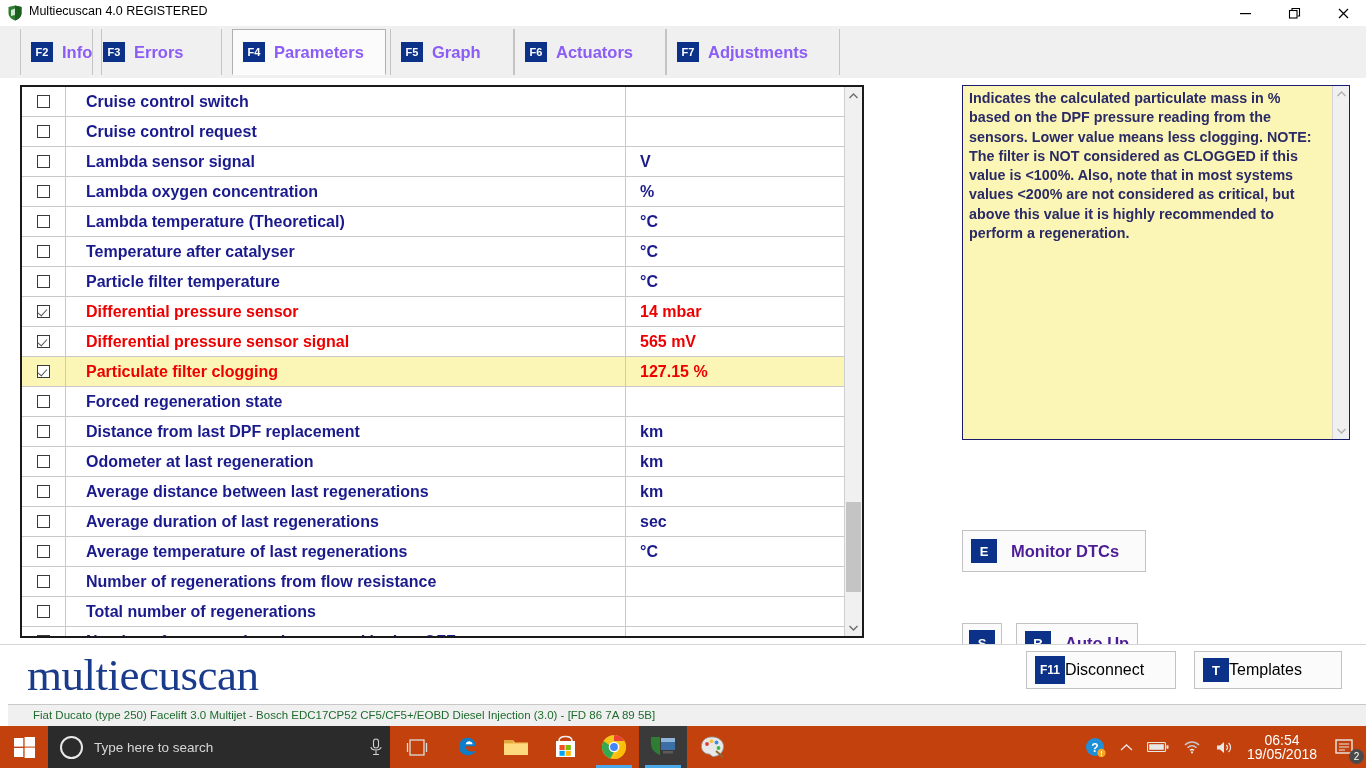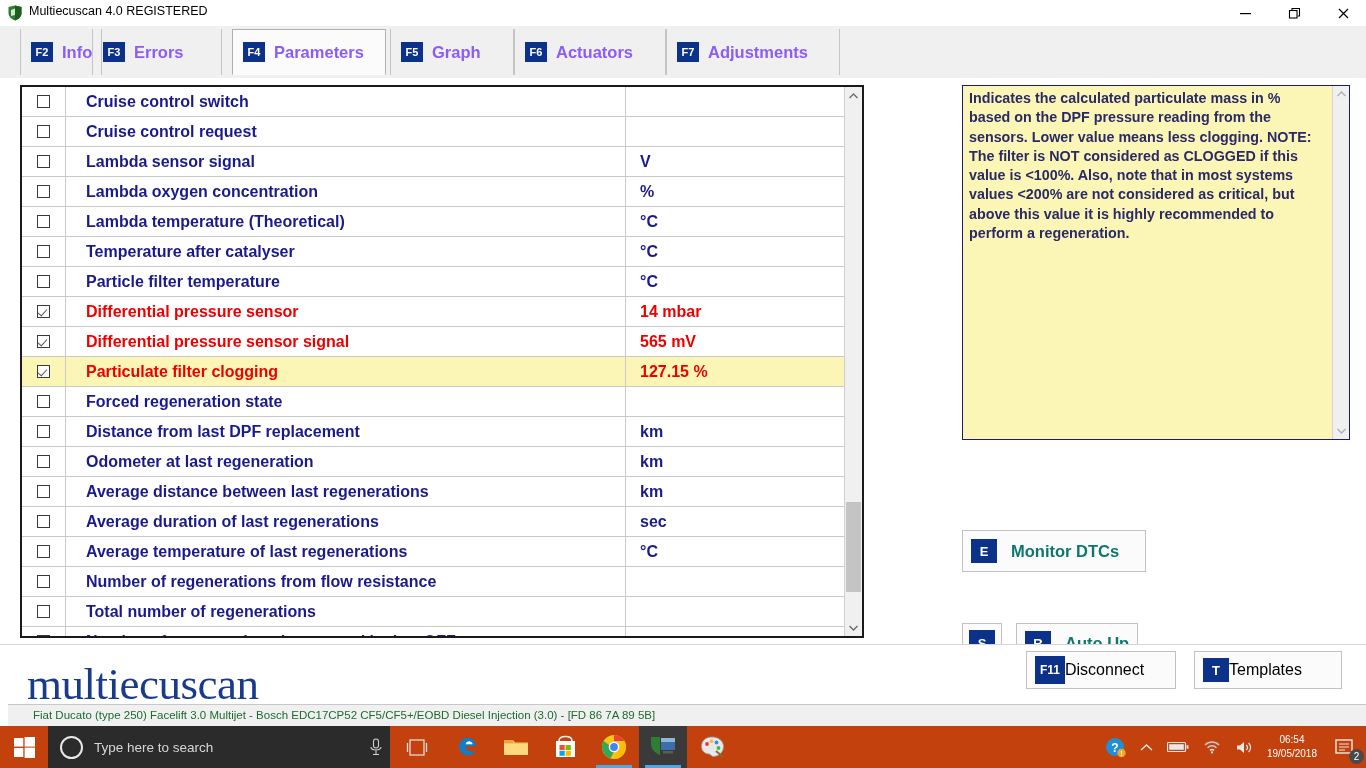--- a/index.html
+++ b/index.html
@@ -219,21 +219,21 @@
   }
   .btn .bkey {
     width: 26px; height: 24px;
     background: #0b3288;
     color: #ffffff;
     font-size: 13px; font-weight: bold;
     display: flex; align-items: center; justify-content: center;
     flex: none;
   }
   .btn .blabel {
-    font-size: 16.5px; font-weight: bold; color: #0f766e;
+    font-size: 16.5px; font-weight: bold; color: #4c1d95;
     margin-left: 14px;
     white-space: nowrap;
   }
   .btn.square {
     justify-content: center;
     padding-left: 0;
   }
   .btn.square .bkey { width: 26px; height: 26px; }
 
   #btn-monitor { left: 962px; top: 452px; width: 184px; height: 42px; }
@@ -245,21 +245,21 @@
   #btn-n  { left: 1112px; top: 595px; width: 40px; height: 40px; }
 
   
   .footer {
     position: absolute; left: 0; top: 644px;
     width: 1366px; height: 60px;
     background: #ffffff;
     border-top: 1px solid #d6d6d6;
   }
   .logo {
-    position: absolute; left: 27px; top: 13px;
+    position: absolute; left: 27px; top: 4px;
     font-family: "Liberation Serif", serif;
     font-size: 45px;
     color: #1a3a8c;
     letter-spacing: -0.5px;
   }
   #btn-disconnect {
     position: absolute; left: 1026px; top: 651px;
     width: 150px; height: 38px;
     background: #fbfbfb;
     border: 1px solid #c2c2c2;
@@ -331,21 +331,21 @@
     height: 42px;
     display: flex; align-items: center;
   }
   .tray-item {
     display: flex; align-items: center; justify-content: center;
     height: 42px; padding: 0 7px;
     color: #e8e8e8;
   }
   .clock {
     text-align: center; color: #ffffff;
-    font-size: 10px; line-height: 14px;
+    font-size: 14px; line-height: 14px;
     padding: 0 10px 0 6px;
   }
 </style>
 </head>
 <body>
 
 <div id="app">
 
   <div class="titlebar">
     <div class="titlebar-icon">

